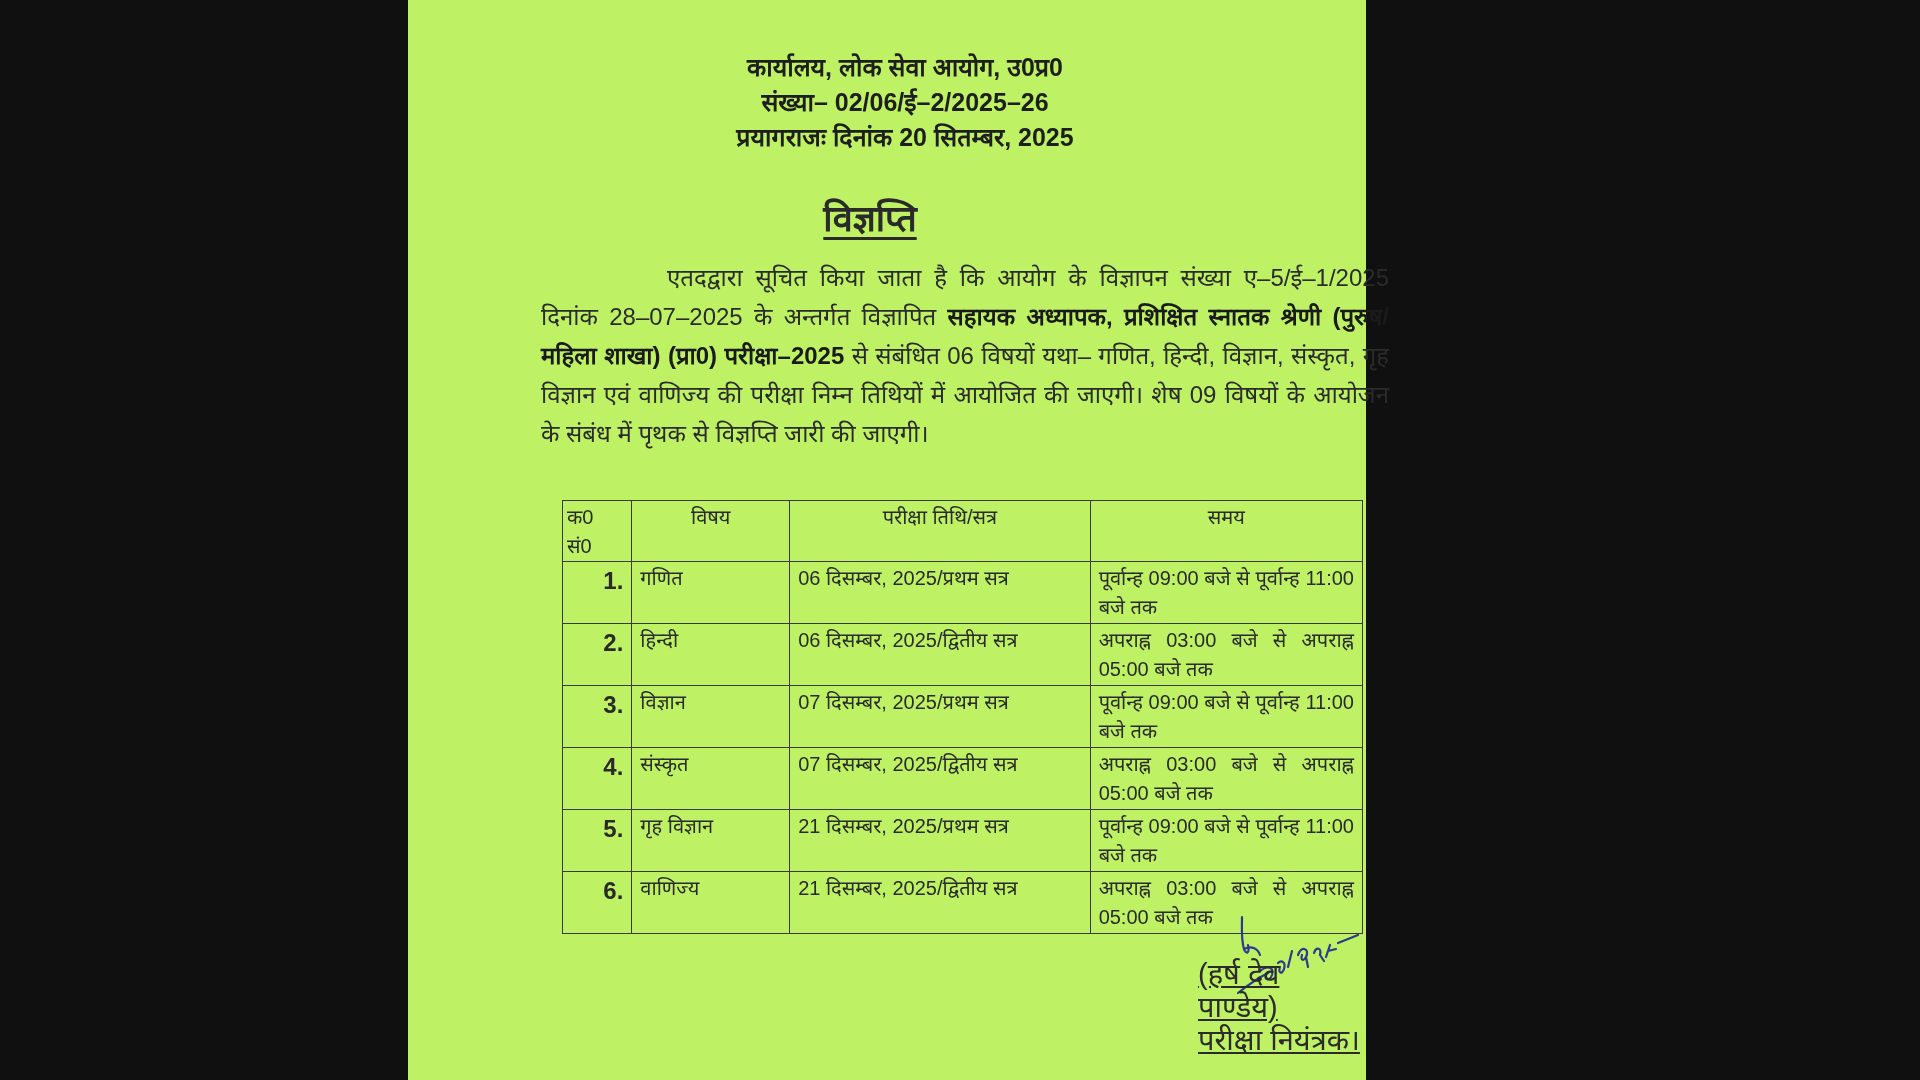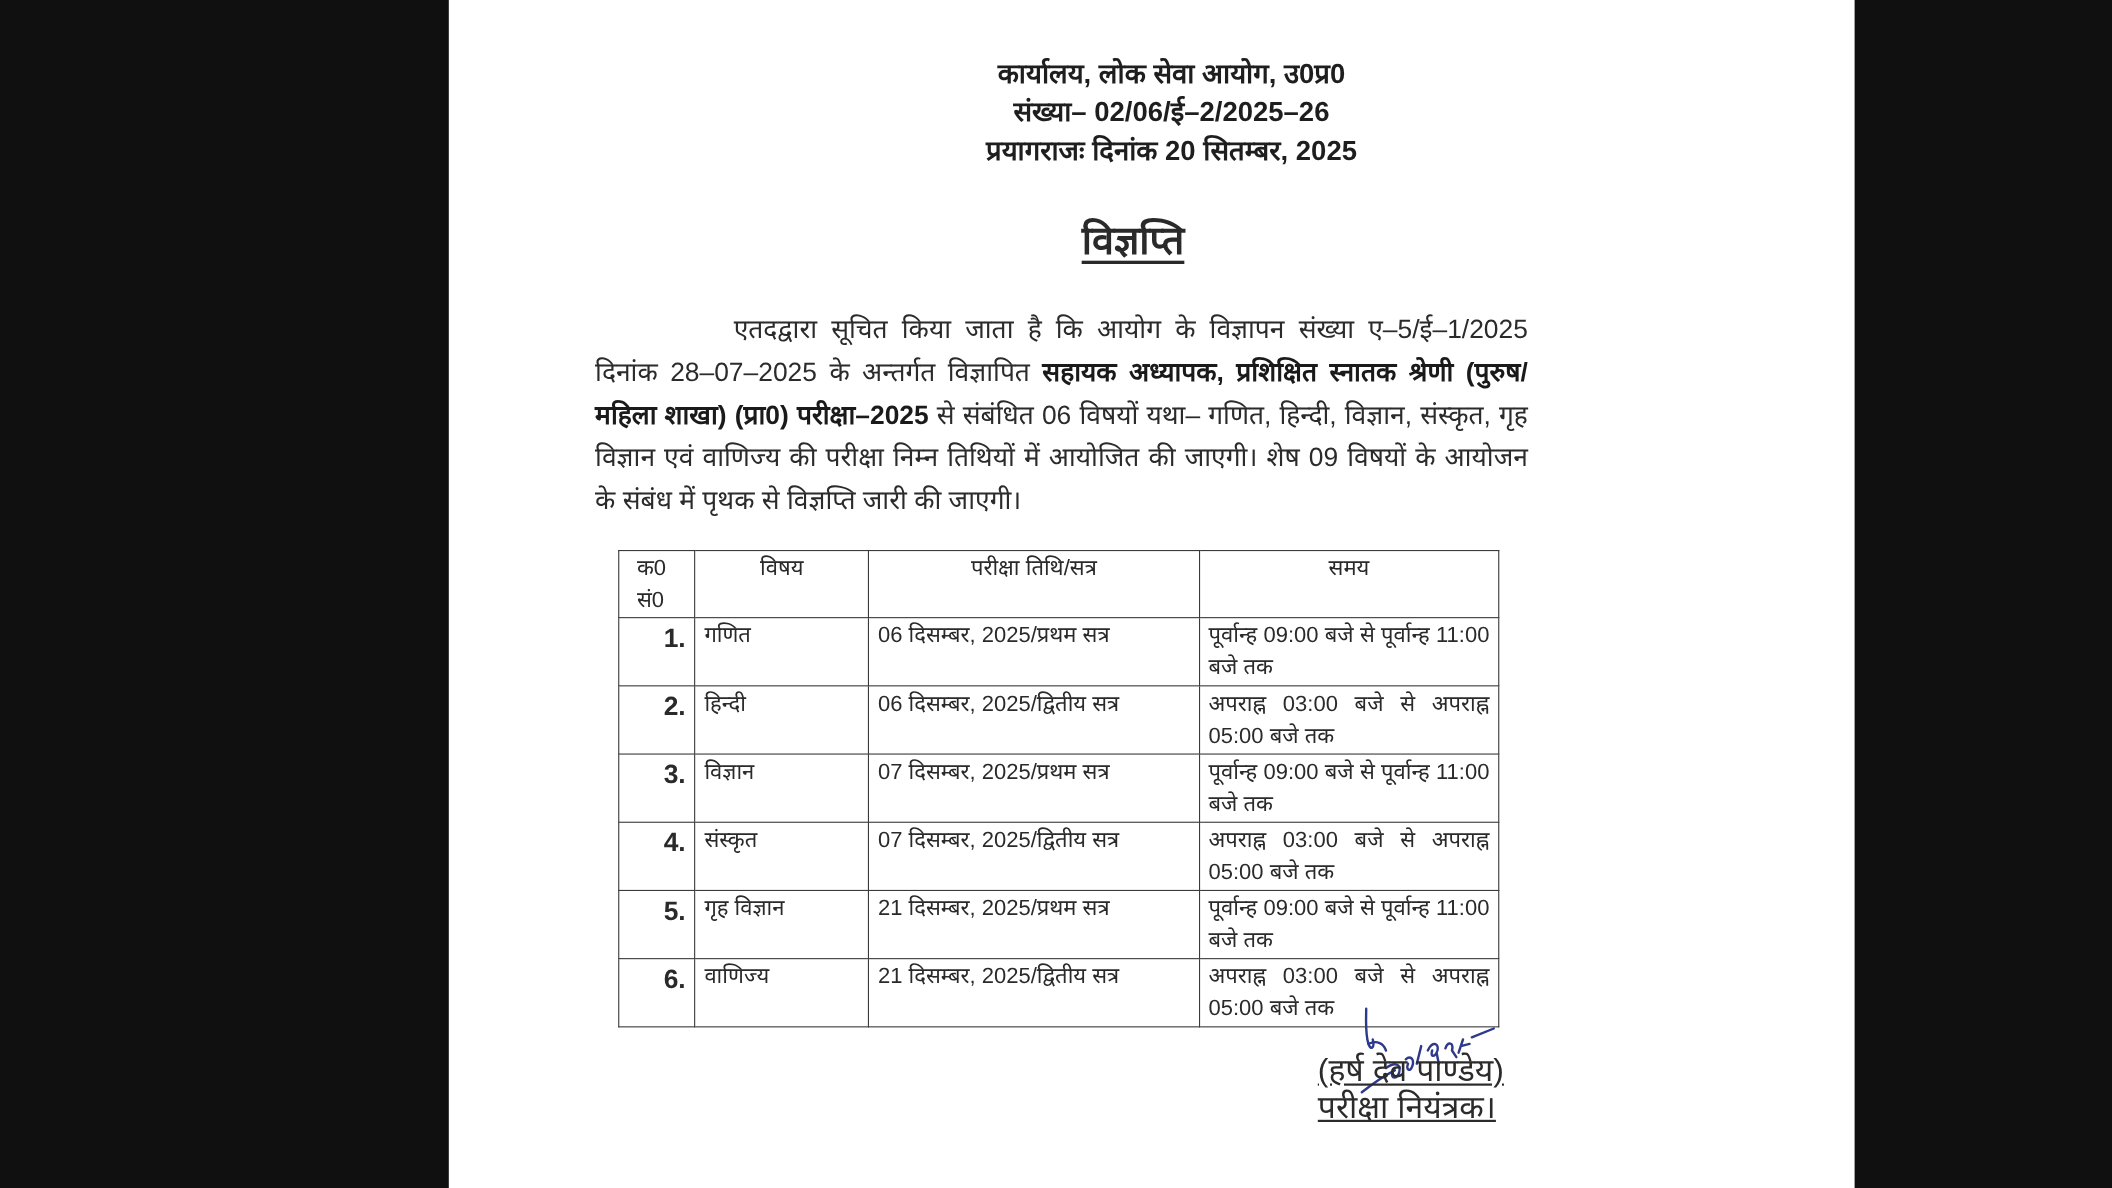--- a/index.html
+++ b/index.html
@@ -7,23 +7,23 @@
       padding: 0;
       width: 1920px;
       height: 1080px;
       background: #101010;
       overflow: hidden;
     }
     .page {
       position: absolute;
       left: 408px;
       top: 0;
-      width: 1278px;
+      width: 958px;
       height: 1080px;
-      background: #ffffff;
+      background: #bef264;
       font-family: "Liberation Sans", "DejaVu Sans", sans-serif;
       color: #2a2a2a;
     }
     .header {
       position: absolute;
       left: 0;
       width: 100%;
       top: 50px;
       text-align: center;
       font-weight: bold;
@@ -46,21 +46,21 @@
     }
     .title span {
       position: relative;
       left: -17px;
       text-decoration: underline;
       text-underline-offset: 6px;
     }
     .body-text {
       position: absolute;
       left: 133px;
-      top: 280px;
+      top: 258px;
       width: 848px;
       font-size: 24px;
       line-height: 39px;
       text-align: justify;
       text-align-last: left;
       color: #2b2b2b;
     }
     .body-text .indent {
       display: inline-block;
       width: 126px;
@@ -83,21 +83,21 @@
       padding: 2px 8px 0 8px;
       line-height: 29px;
     }
     table.schedule th {
       font-weight: normal;
       text-align: center;
       height: 57px;
     }
     table.schedule th.sno {
       text-align: left;
-      padding-left: 16px;
+      padding-left: 4px;
     }
     table.schedule td {
       height: 57px;
     }
     .c-sno { width: 52px; text-align: right; font-size: 24px; font-weight: bold; padding-top: 4px !important; }
     .c-subj { width: 140px; text-align: left; }
     .c-date { width: 282px; text-align: left; margin-top: 16px; }
     .c-time { width: 254px; text-align: justify; text-align-last: left; }
     .signature {
       position: absolute;

